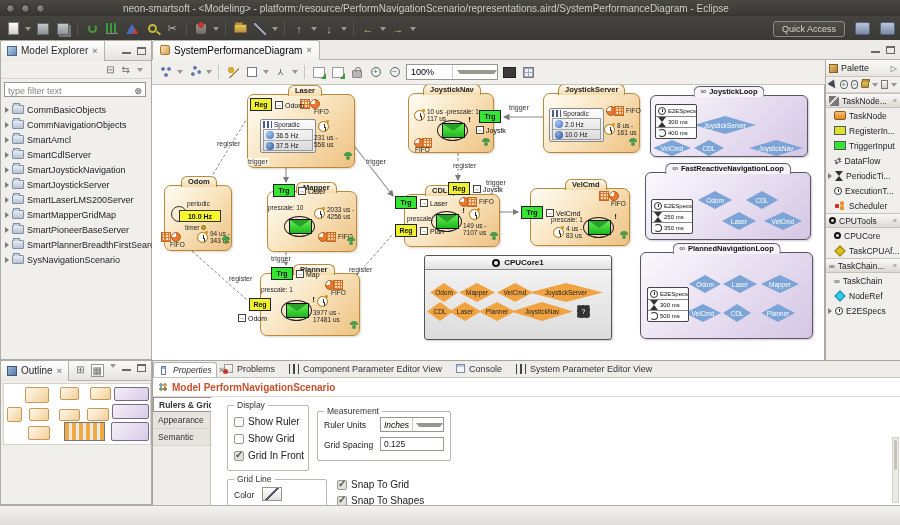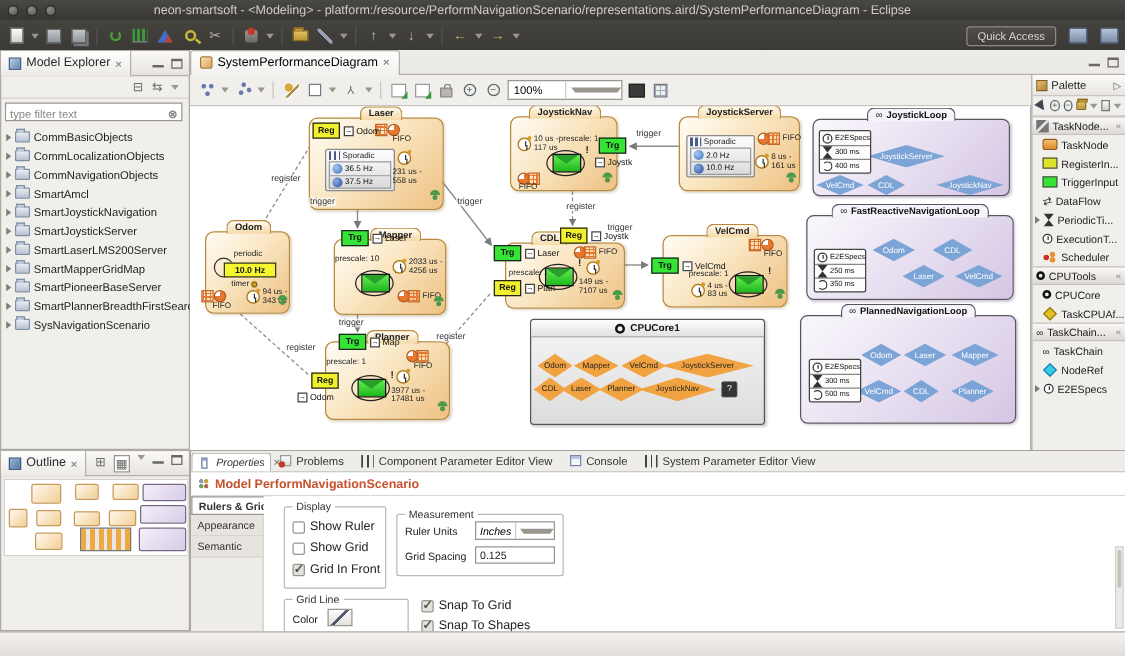--- a/index.html
+++ b/index.html
@@ -285,31 +285,31 @@
     </div>
     <div class="tree">
       <div class="trow">
           <span class="tar"></span>
           <span class="fold"></span>
           <span>CommBasicObjects</span>
         </div>
       <div class="trow">
           <span class="tar"></span>
           <span class="fold"></span>
-          <span>CommLocalizationObjects</span>
-        </div>
-      <div class="trow">
-          <span class="tar"></span>
-          <span class="fold"></span>
           <span>CommNavigationObjects</span>
         </div>
       <div class="trow">
           <span class="tar"></span>
           <span class="fold"></span>
           <span>SmartAmcl</span>
+        </div>
+      <div class="trow">
+          <span class="tar"></span>
+          <span class="fold"></span>
+          <span>SmartCdlServer</span>
         </div>
       <div class="trow">
           <span class="tar"></span>
           <span class="fold"></span>
           <span>SmartJoystickNavigation</span>
         </div>
       <div class="trow">
           <span class="tar"></span>
           <span class="fold"></span>
           <span>SmartJoystickServer</span>

